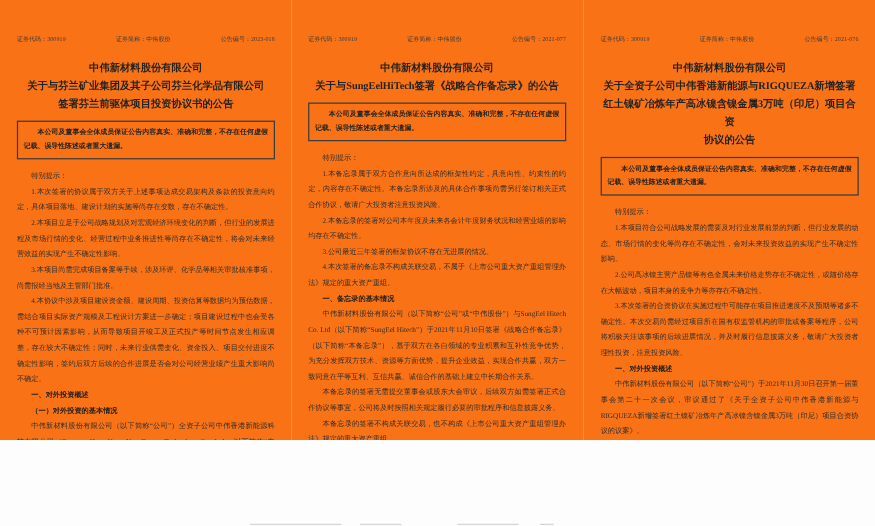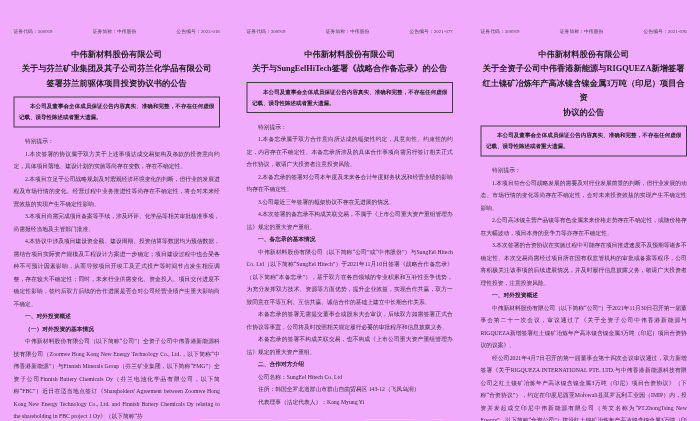--- a/index.html
+++ b/index.html
@@ -1,18 +1,18 @@
 <!DOCTYPE html>
 <html><head>
 <meta charset="utf-8">
 <style>
   html,body{margin:0;padding:0;}
   body{width:700px;height:421px;background:#ffffff;overflow:hidden;}
   .canvas{position:relative;width:700px;height:421px;background:#fdfdfd;}
-  .page{position:absolute;top:0;width:233.33px;height:421px;overflow:hidden;background:#f0abfc;}
+  .page{position:absolute;top:0;width:233.33px;height:352px;overflow:hidden;background:#f97316;}
   .page.p0{left:0;}
   .page.p1{left:233.33px;}
   .page.p2{left:466.66px;}
   .page-inner{position:relative;width:466.66px;height:842px;transform:scale(0.5);transform-origin:0 0;
     box-sizing:border-box;padding:56px 27px 0 27px;
     font-family:"Liberation Serif","DejaVu Serif",serif;color:#2e2e2e;}
   .doc-header{display:flex;justify-content:space-between;font-size:9.5px;letter-spacing:0.2px;color:#3a3a3a;}
   .doc-title{margin-top:24px;text-align:center;font-weight:bold;font-size:16.5px;line-height:29px;color:#222;}
   .disclaimer-box{border:2px solid #3c3c3c;margin-top:13px;padding:6px 9px 8px 9px;
     font-weight:bold;font-size:11px;line-height:22px;text-indent:2em;text-align:justify;color:#222;}

